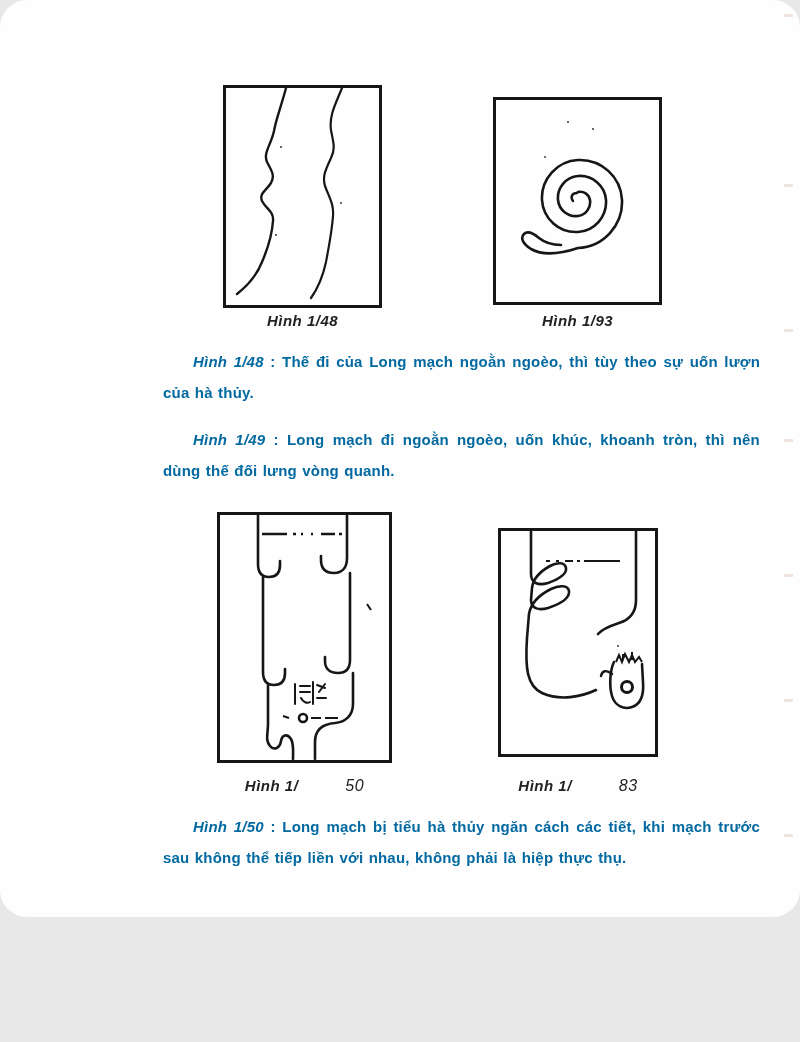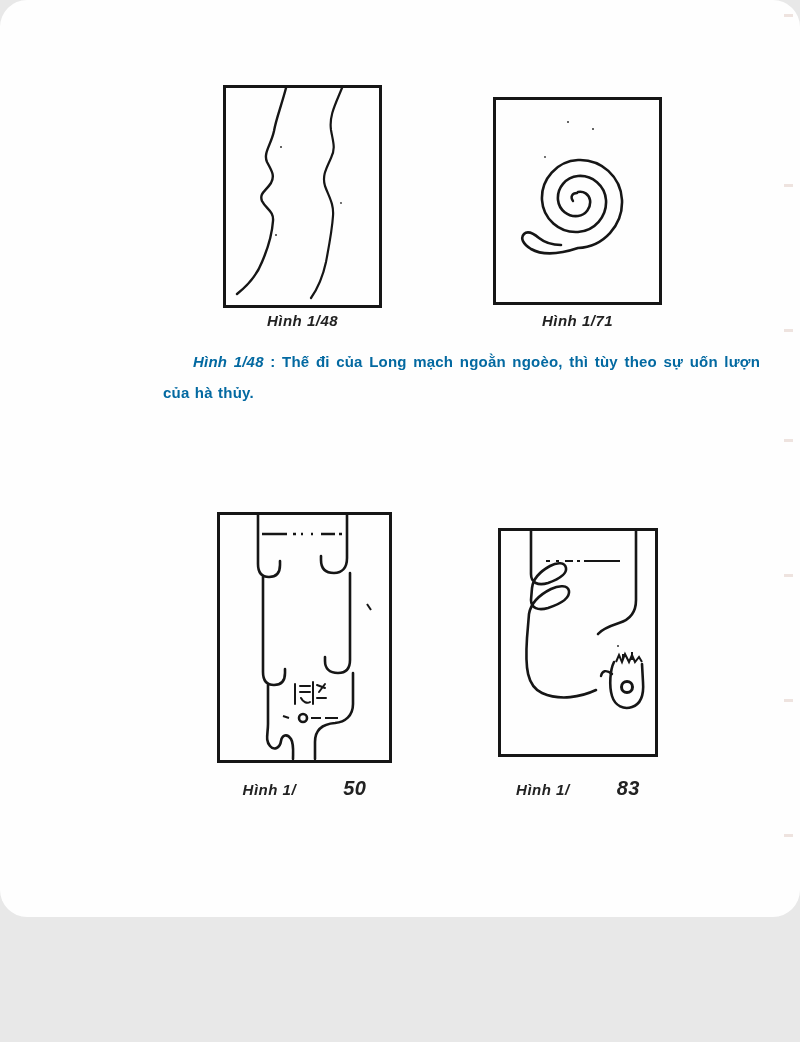--- a/index.html
+++ b/index.html
@@ -7,21 +7,21 @@
     position:relative;width:800px;height:917px;margin:0 auto;
     background:#fefefe;overflow:hidden;
     font-family:"Liberation Sans", sans-serif;color:#1b1b1b;border-radius:27px;
   }
   .figbox{position:absolute;}
   .figbox svg{display:block;width:100%;height:100%;}
   .figlabel{
     position:absolute;text-align:center;
     font-style:italic;font-weight:700;font-size:15px;letter-spacing:.5px;color:#222;
   }
-  .figlabel .num-heavy{font-weight:700;font-size:20px;margin-left:47px;}
+  .figlabel .num-heavy{font-weight:400;font-size:16px;margin-left:47px;}
   .caption{
     position:absolute;left:163px;width:597px;
     font-size:15px;font-weight:600;line-height:30.5px;
     text-align:justify;text-indent:30px;
     letter-spacing:.2px;word-spacing:1px;color:#0369a1;
   }
   .cap-ref{font-style:italic;}
   .artifact-dot{
     position:absolute;left:69px;top:963px;width:5px;height:5px;
     background:#2a2a2a;border-radius:1px;
@@ -71,24 +71,25 @@
                A 46 46 0 0 1 85 151
                C 70 156 52 160 38 152 C 30 147 27 141 31 137 C 34 134 40 136 46 141
                C 51 145 59 148 68 148" fill="none" stroke="#161616" stroke-width="2.6" stroke-linecap="round"></path>
       <circle cx="75" cy="25" r="1" fill="#333"></circle>
       <circle cx="100" cy="32" r="1" fill="#333"></circle>
       <circle cx="52" cy="60" r="0.9" fill="#333"></circle>
     </svg>
   </div>
 
   <div class="figlabel" style="left:223px;top:312px;width:159px;"><span>Hình 1/</span><span>48</span></div>
-  <div class="figlabel" style="left:493px;top:312px;width:169px;"><span>Hình 1/</span><span>71</span></div>
+  <div class="figlabel" style="left:493px;top:312px;width:169px;"><span>Hình 1/</span><span>93</span></div>
 
   <p class="caption" style="top:332px;"><span class="cap-ref">Hình 1/48</span> <span>: Thế đi của Long mạch ngoằn ngoèo, thì tùy theo sự uốn lượn của hà thủy.</span></p>
 
+  <p class="caption" style="top:410px;"><span class="cap-ref">Hình 1/49</span> <span>: Long mạch đi ngoằn ngoèo, uốn khúc, khoanh tròn, thì nên dùng thế đối lưng vòng quanh.</span></p>
 
   <div class="figbox" style="left:217px;top:512px;width:175px;height:251px;">
     <svg viewBox="0 0 175 251">
       <rect x="1.5" y="1.5" width="172" height="248" fill="none" stroke="#161616" stroke-width="3"></rect>
 
       <path d="M 45 22 H 70 M 76 22 h 3 M 84 22 h 2 M 94 22 h 2 M 104 22 h 14 M 122 22 h 3" fill="none" stroke="#161616" stroke-width="2.4"></path>
 
       <path d="M 41 3 V 52 C 41 61 45 65 52 65 C 60 65 63 60 63 53 L 63 49" fill="none" stroke="#161616" stroke-width="2.6" stroke-linecap="round"></path>
       <path d="M 46 65 V 160 C 46 169 50 173 57 173 C 65 173 68 168 68 161 L 68 157" fill="none" stroke="#161616" stroke-width="2.6" stroke-linecap="round"></path>
       <path d="M 51 173 V 212 C 51 222 48 228 53 234 C 57 239 63 236 64 229
@@ -128,20 +129,21 @@
                M 125 132 v -6 M 134 132 v -8" fill="none" stroke="#161616" stroke-width="2"></path>
       <circle cx="129" cy="159" r="5.5" fill="none" stroke="#161616" stroke-width="3"></circle>
       <path d="M 114 146 C 108 141 104 143 103 148" fill="none" stroke="#161616" stroke-width="2.4" stroke-linecap="round"></path>
       <circle cx="120" cy="118" r="1" fill="#333"></circle>
     </svg>
   </div>
 
   <div class="figlabel" style="left:217px;top:777px;width:175px;"><span>Hình 1/</span><span class="num-heavy">50</span></div>
   <div class="figlabel" style="left:498px;top:777px;width:160px;"><span>Hình 1/</span><span class="num-heavy">83</span></div>
 
+  <p class="caption" style="top:797px;"><span class="cap-ref">Hình 1/50</span> <span>: Long mạch bị tiểu hà thủy ngăn cách các tiết, khi mạch trước sau không thể tiếp liền với nhau, không phải là hiệp thực thụ.</span></p>
 
 
   <div class="artifact-dot"></div>
   <div class="edge-mark" style="top:14px;"></div>
   <div class="edge-mark" style="top:184px;"></div>
   <div class="edge-mark" style="top:329px;"></div>
   <div class="edge-mark" style="top:439px;"></div>
   <div class="edge-mark" style="top:574px;"></div>
   <div class="edge-mark" style="top:699px;"></div>
   <div class="edge-mark" style="top:834px;"></div>

